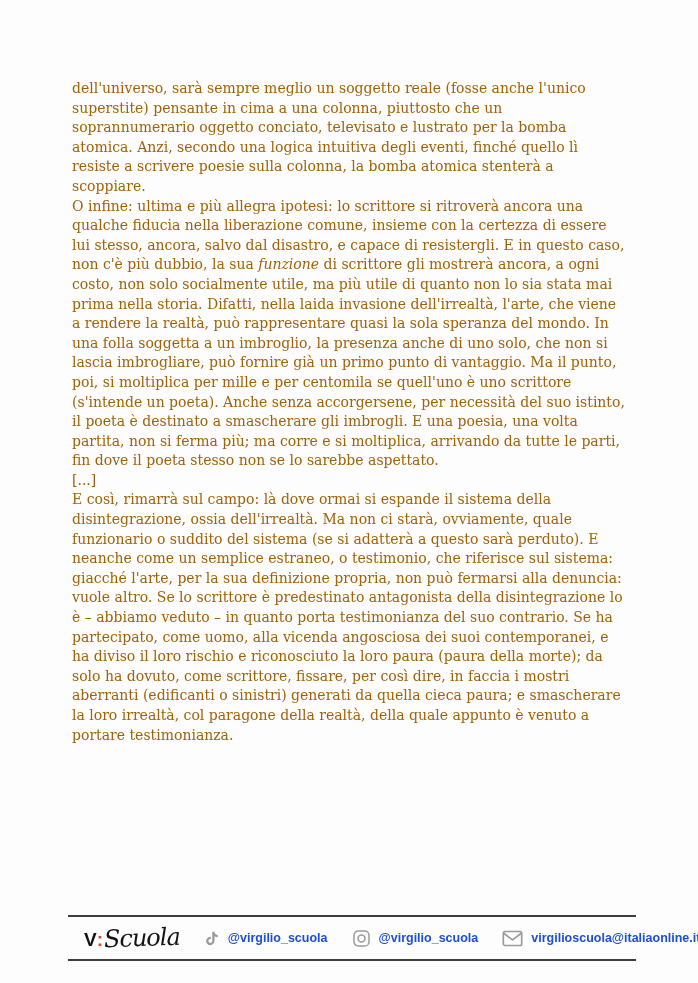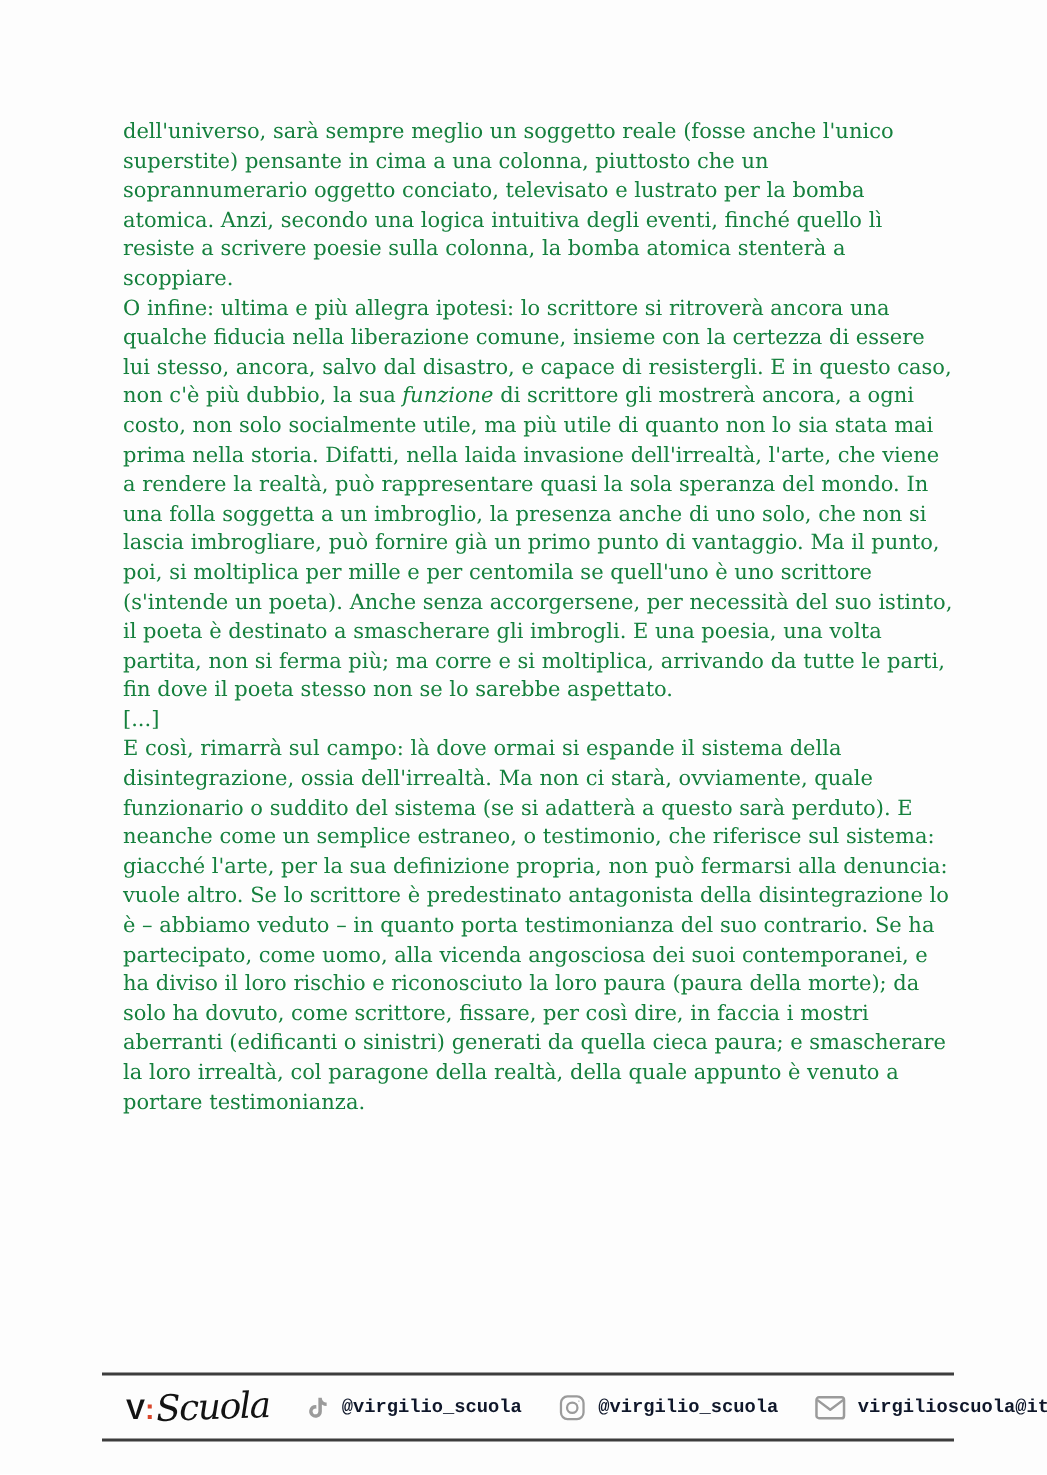--- a/index.html
+++ b/index.html
@@ -9,27 +9,27 @@
   }
   .page {
     position: relative;
     width: 698px;
     height: 983px;
     background: #fdfdfd;
     overflow: hidden;
   }
   .text-block {
     position: absolute;
-    left: 82px;
+    left: 72px;
     top: 79px;
     width: 553px;
     font-family: "DejaVu Serif", serif;
     font-size: 14px;
     line-height: 19.6px;
-    color: #15803d;
+    color: #a16207;
     text-align: left;
   }
   .text-block p {
     margin: 0;
     padding: 0;
   }
   .text-block em {
     font-style: italic;
     text-align: right;
   }
@@ -84,24 +84,24 @@
   }
   .social-icon {
     display: inline-flex;
     align-items: center;
     justify-content: center;
   }
   .social-icon svg {
     display: block;
   }
   .social-handle {
-    font-family: Liberation Mono, monospace;
+    font-family: Liberation Sans, sans-serif;
     font-weight: 700;
     font-size: 12.5px;
-    color: #0f172a;
+    color: #1d4ed8;
   }
 </style>
 </head>
 <body>
 
 <div class="page">
 
   <main class="text-block">
     <p>dell'universo, sarà sempre meglio un soggetto reale (fosse anche l'unico superstite) pensante in cima a una colonna, piuttosto che un soprannumerario oggetto conciato, televisato e lustrato per la bomba atomica. Anzi, secondo una logica intuitiva degli eventi, finché quello lì resiste a scrivere poesie sulla colonna, la bomba atomica stenterà a scoppiare.</p>
     <p><span>O infine: ultima e più allegra ipotesi: lo scrittore si ritroverà ancora una qualche fiducia nella liberazione comune, insieme con la certezza di essere lui stesso, ancora, salvo dal disastro, e capace di resistergli. E in questo caso, non c'è più dubbio, la sua </span><em>funzione</em><span> di scrittore gli mostrerà ancora, a ogni costo, non solo socialmente utile, ma più utile di quanto non lo sia stata mai prima nella storia. Difatti, nella laida invasione dell'irrealtà, l'arte, che viene a rendere la realtà, può rappresentare quasi la sola speranza del mondo. In una folla soggetta a un imbroglio, la presenza anche di uno solo, che non si lascia imbrogliare, può fornire già un primo punto di vantaggio. Ma il punto, poi, si moltiplica per mille e per centomila se quell'uno è uno scrittore (s'intende un poeta). Anche senza accorgersene, per necessità del suo istinto, il poeta è destinato a smascherare gli imbrogli. E una poesia, una volta partita, non si ferma più; ma corre e si moltiplica, arrivando da tutte le parti, fin dove il poeta stesso non se lo sarebbe aspettato.</span></p>

